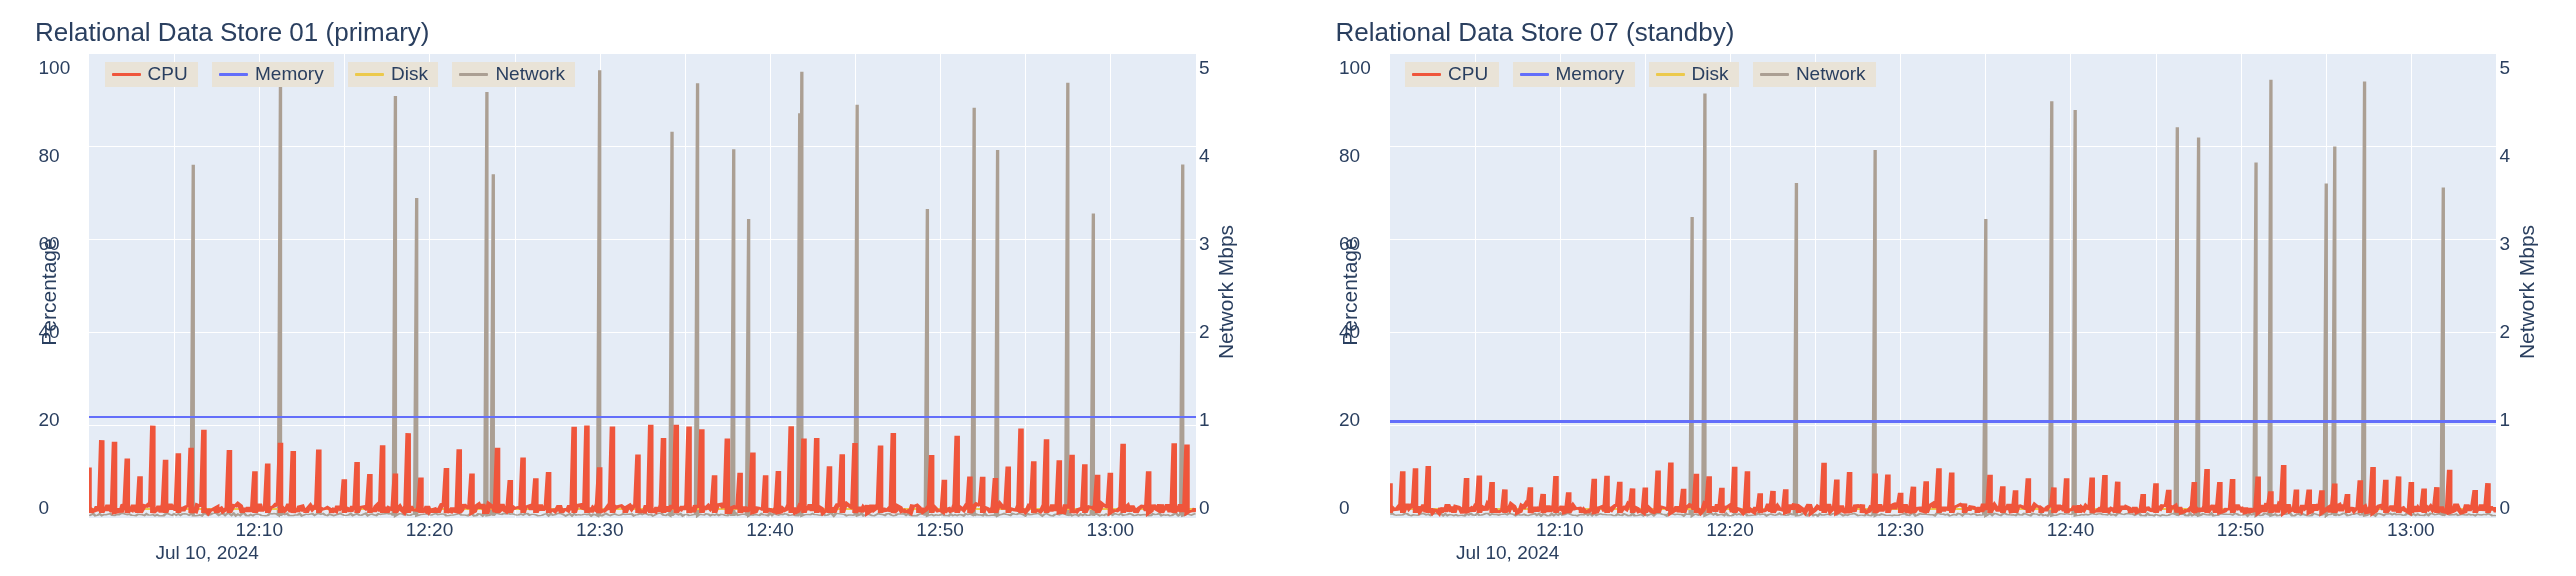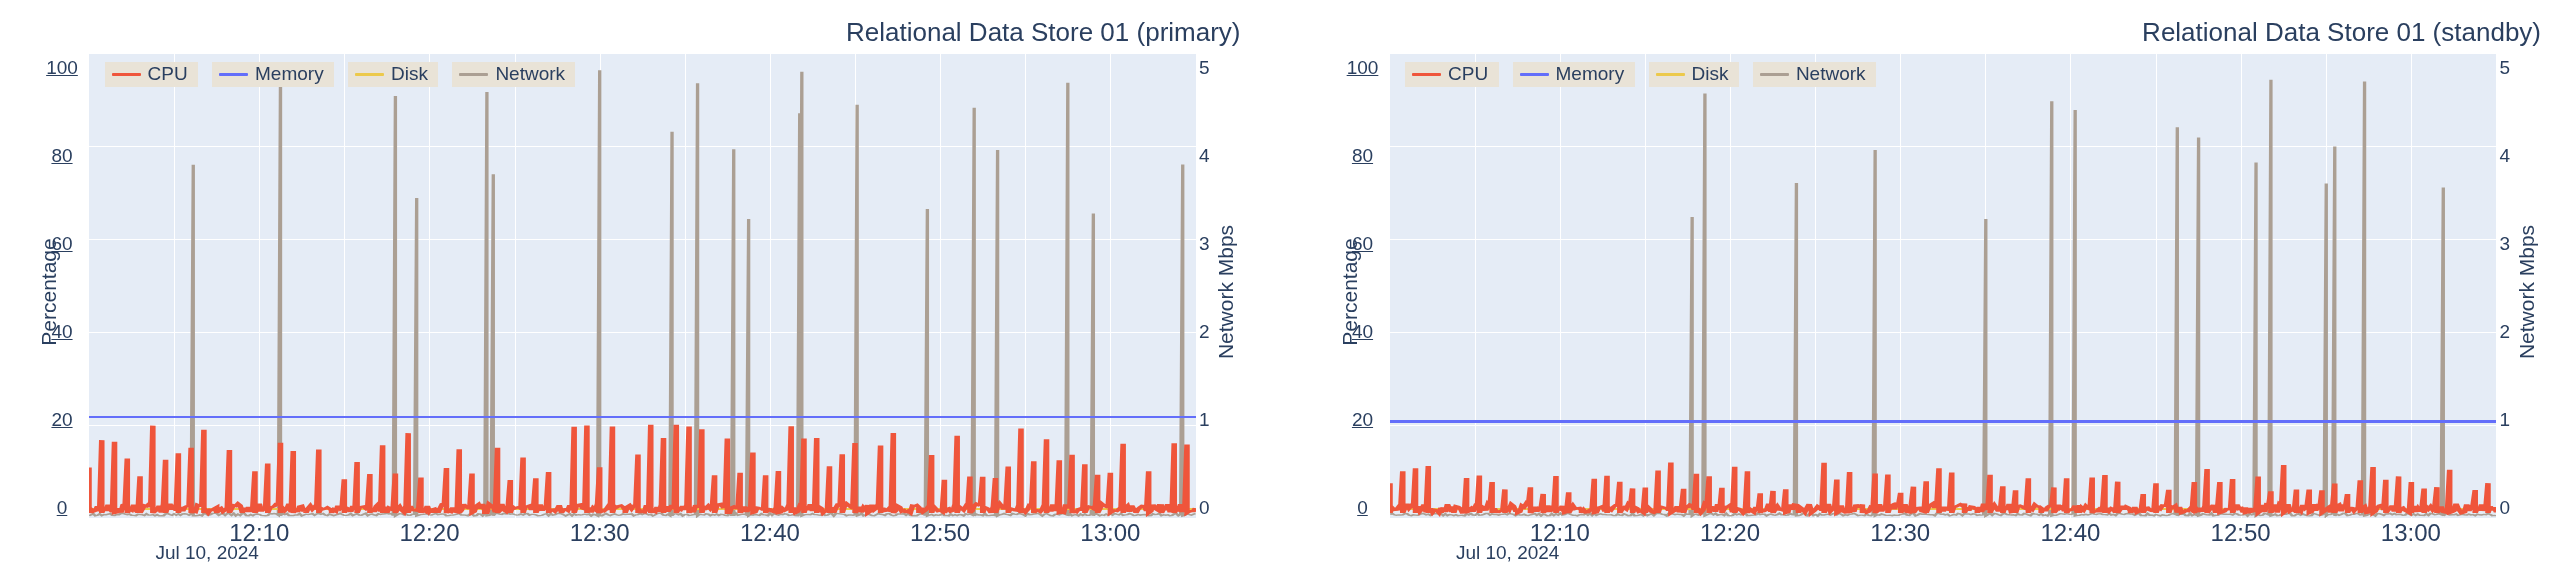--- a/index.html
+++ b/index.html
@@ -20,41 +20,41 @@
     align-items: flex-start;
   }
   .panel {
     flex: 1 1 0;
     position: relative;
     height: 100%;
     display: flex;
     flex-direction: column;
   }
   .title {
-    text-align: right;
+    text-align: left;
     font-size: 26px;
     color: #2a3f5f;
     margin: 0 0 5.2px 0;
     font-weight: 400;
   }
   .plot-wrap {
     position: relative;
     flex: 1 1 auto;
     display: flex;
     flex-direction: row;
   }
   .y-axis-left, .y-axis-right {
     display: flex;
     flex-direction: column;
     justify-content: space-between;
     font-size: 19px;
     color: #2a3f5f;
     padding: 3.5px 3.5px 48px 3.5px; 
   }
-  .y-axis-left { align-items: center; width: 47px; text-decoration: underline; }
+  .y-axis-left { align-items: flex-start; width: 47px; }
   .y-axis-right { align-items: flex-start; width: 38px; }
   .y-label-left, .y-label-right {
     position: absolute;
     font-size: 21px;
     color: #2a3f5f;
     white-space: nowrap;
     pointer-events: none;
   }
   .y-label-left  { left: -40px;  top: 50%; transform: translateY(-50%) rotate(-90deg); }
   .y-label-right { right: -53px; top: 50%; transform: translateY(-50%) rotate(-90deg); }
@@ -128,21 +128,21 @@
   }
   .x-axis {
     position: relative;
     height: 48px;
     margin-top: 1.7px;
   }
   .x-tick {
     position: absolute;
     top: 0;
     transform: translateX(-50%);
-    font-size: 24px;
+    font-size: 19px;
     color: #2a3f5f;
     white-space: nowrap;
   }
   .x-date {
     position: absolute;
     top: 22.4px;
     left: 6%;
     font-size: 19px;
     color: #2a3f5f;
   }
@@ -228,21 +228,21 @@
           <span>2</span>
           <span>1</span>
           <span>0</span>
         </div>
     </div>
   </div>
 
   <div class="panel">
     <div class="y-label-left">Percentage</div>
     <div class="y-label-right">Network Mbps</div>
-    <h3 class="title">Relational Data Store 01 (standby)</h3>
+    <h3 class="title">Relational Data Store 07 (standby)</h3>
     <div class="plot-wrap">
       <div class="y-axis-left">
           <span>100</span>
           <span>80</span>
           <span>60</span>
           <span>40</span>
           <span>20</span>
           <span>0</span>
         </div>
       <div class="plot-col">

